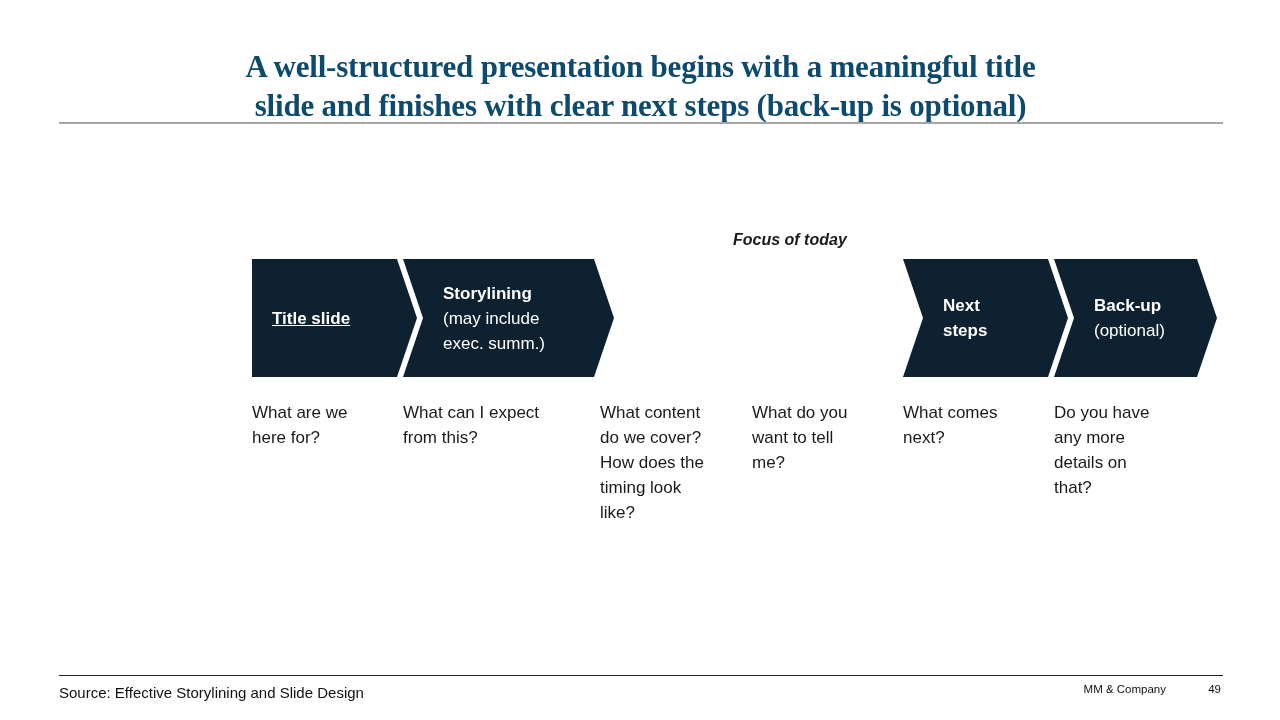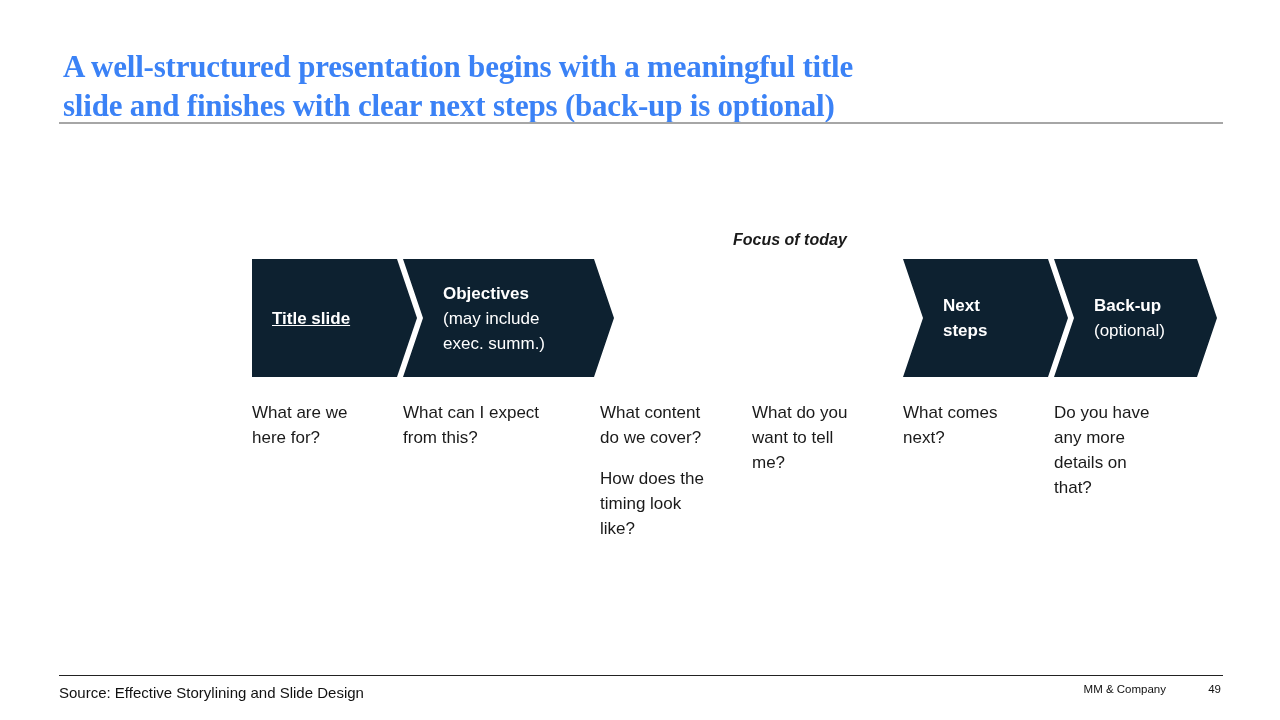--- a/index.html
+++ b/index.html
@@ -20,23 +20,24 @@
   
   .slide-title {
     position: absolute;
     left: 63px;
     top: 26px;
     width: 1155px;
     font-family: "Liberation Serif", serif;
     font-weight: bold;
     font-size: 31px;
     line-height: 39px;
-    color: #3b82f6;
+    color: #0c4a6e;
     white-space: pre-line;
     letter-spacing: -0.2px;
+    text-align: center;
   }
   .title-rule {
     position: absolute;
     left: 59px;
     top: 122px;
     width: 1164px;
     height: 2px;
     background: var(--rule_gray, #a6a6a6);
   }
 
@@ -114,21 +115,21 @@
     white-space: pre-line;
   }
   .qcol {
     position: absolute;
     top: 400px;
     font-size: 17px;
     line-height: 25px;
     color: var(--text_dark, #1a1a1a);
   }
   .qp { white-space: pre-line; }
-  .qp + .qp { margin-top: 16px; }
+  .qp + .qp { }
   .q1 { left: 252px;  width: 145px; }
   .q2 { left: 403px;  width: 180px; }
   .q3 { left: 600px;  width: 145px; }
   .q4 { left: 752px;  width: 135px; }
   .q5 { left: 903px;  width: 135px; }
   .q6 { left: 1054px; width: 130px; }
 
   
   .footer-rule {
     position: absolute;
@@ -172,21 +173,21 @@
   <div class="focus-label">Focus of today</div>
 
   <div class="band">
     <div class="chev first c1">
       <div class="chev-text">
         <div class="chev-title">Title slide</div>
       </div>
     </div>
     <div class="chev c2">
       <div class="chev-text">
-        <div class="chev-title">Objectives</div>
+        <div class="chev-title">Storylining</div>
         <div class="chev-sub">(may include
 exec. summ.)</div>
       </div>
     </div>
     <div class="chev c5">
       <div class="chev-text">
         <div class="chev-title">Next
 steps</div>
       </div>
     </div>

